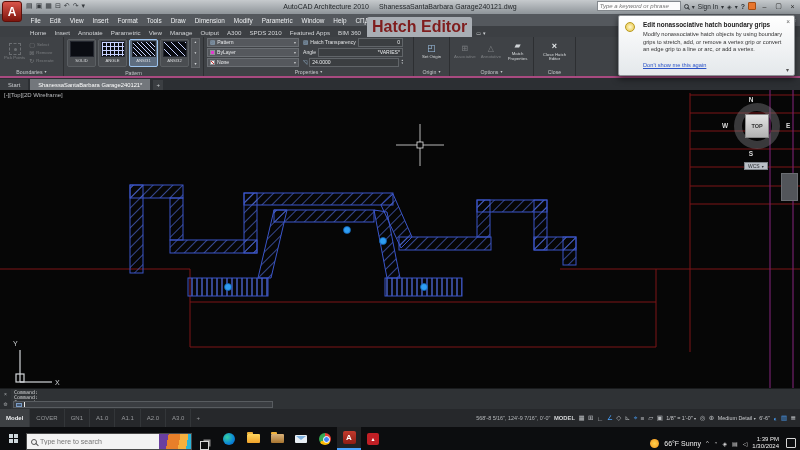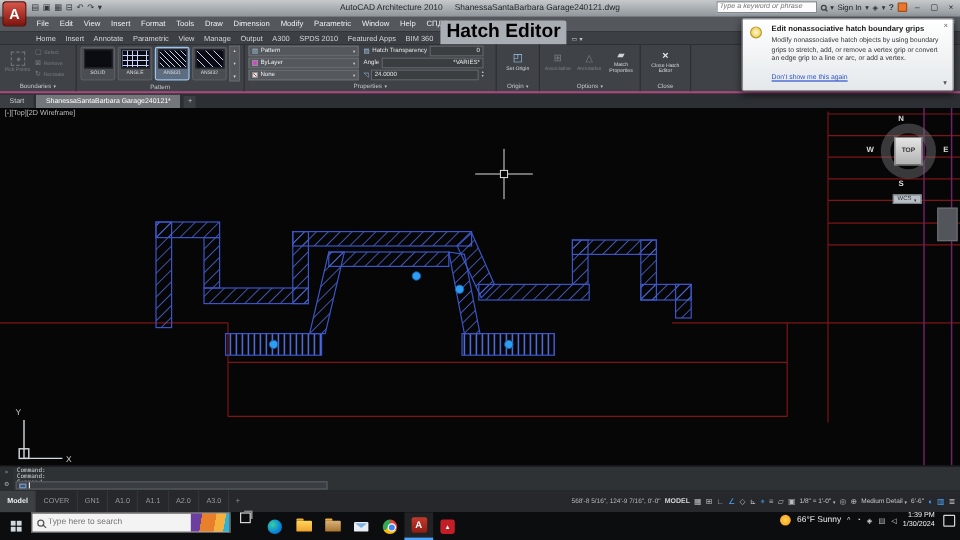--- a/index.html
+++ b/index.html
@@ -23,21 +23,21 @@
   .winbtn{font-size:7px;color:#2c2c2c;width:11px;text-align:center}
 
   
   .menubar{top:14px;left:0;width:800px;height:12px;background:#54585d;display:flex;align-items:center;padding-left:26px;z-index:20}
   .menu-item{font-size:6.4px;color:#eef0f2;padding:0 4.5px}
   .doc-controls{margin-left:auto;display:flex;gap:4px;padding-right:4px;font-size:6px;color:#d8dbde}
 
   
   .ribbontabs{top:26px;left:0;width:800px;height:11px;background:#3c3f43;display:flex;align-items:flex-end;padding-left:26px;z-index:20}
   .rtab{font-size:6.2px;color:#d3d5d8;padding:1px 4px;white-space:nowrap}
-  .rtab-ctx{background:#a9aeb4;color:#000000;border-radius:2px 2px 0 0;padding:1px 5px;font-weight:bold;margin-left:2px}
+  .rtab-ctx{background:#a9aeb4;color:#7f1d1d;border-radius:2px 2px 0 0;padding:1px 5px;font-weight:bold;margin-left:2px}
   .ribbon-min{display:flex;gap:2px;margin-left:4px;font-size:5px;color:#cdd0d3;align-items:center;padding-bottom:1px}
 
   
   .ribbon{top:37px;left:0;width:800px;height:41px;background:#3f4246;border-bottom:2px solid var(--accent_pink);display:flex;z-index:20}
   .panel{height:100%;border-right:1px solid #2d2f32;display:flex;flex-direction:column}
   .panel-body{flex:1;display:flex;align-items:center;padding:1px 3px;gap:3px}
   .panel-label{height:9px;font-size:5.2px;color:#c4c7ca;display:flex;align-items:center;justify-content:center;gap:2px}
   .caret{font-size:4px;color:#c4c7ca}
   .bigbtn{display:flex;flex-direction:column;align-items:center;justify-content:center;gap:1px;font-size:4.3px;color:#d7dadc;text-align:center;line-height:1.1;border-radius:2px;padding:1px}
   .disabled{opacity:.38}
@@ -100,21 +100,21 @@
   .ltab-active{background:#3d4043;color:#ebedef;font-weight:bold}
   .ltab-add{padding:0 5px;color:#97999c;font-size:6px}
   .statusright{margin-left:auto;display:flex;align-items:center;gap:3.5px;padding-right:4px}
   .coords{font-size:5.4px;color:#b6b9bc;white-space:nowrap}
   .modeltxt{font-size:5.8px;color:#d4d6d8;font-weight:bold}
   .s{font-size:6.5px;color:#b9bcbf}
   .s.on{color:var(--status_active_blue)}
   .sbox{display:flex;align-items:center;gap:1.5px;font-size:5.4px;color:#c7c9cc;white-space:nowrap}
 
   
-  .taskbar{top:427px;left:0;width:800px;height:23px;background:#0c0d0f;display:flex;align-items:flex-start;z-index:30}
+  .taskbar{top:427px;left:0;width:800px;height:23px;background:#0c0d0f;display:flex;align-items:flex-end;z-index:30}
   .startbtn{width:26px;height:100%;display:flex;align-items:center;justify-content:center}
   .winlogo{display:grid;grid-template-columns:4px 4px;grid-template-rows:4px 4px;gap:1px}
   .winlogo i{background:#cfd8dc}
   .tsearch{width:166px;height:17px;background:#f3f3f3;border:1px solid #4a4a4a;display:flex;align-items:center;gap:3px;padding-left:4px;overflow:hidden}
   .tmag{width:6px;height:6px;border:1px solid #555;border-radius:50%;position:relative;flex:none}
   .tmag::after{content:"";position:absolute;width:4px;height:1px;background:#555;right:-3px;bottom:-1px;transform:rotate(45deg)}
   .tsearch input{flex:1;border:none;outline:none;background:transparent;font-size:7px;color:#333;font-family:"Liberation Sans",sans-serif}
   .fish{width:32px;height:17px;background:linear-gradient(100deg,#6a3fa0 0 28%,#e87f2a 28% 62%,#f6b03e 62% 85%,#2ab4d8 85%);flex:none}
   .tvicon{width:9px;height:9px;border:1px solid #d8d8d8;box-shadow:2.5px -2.5px 0 -1px #8a8a8a;margin:0 8px}
   .tico{width:24px;height:100%;display:flex;align-items:center;justify-content:center;position:relative}

